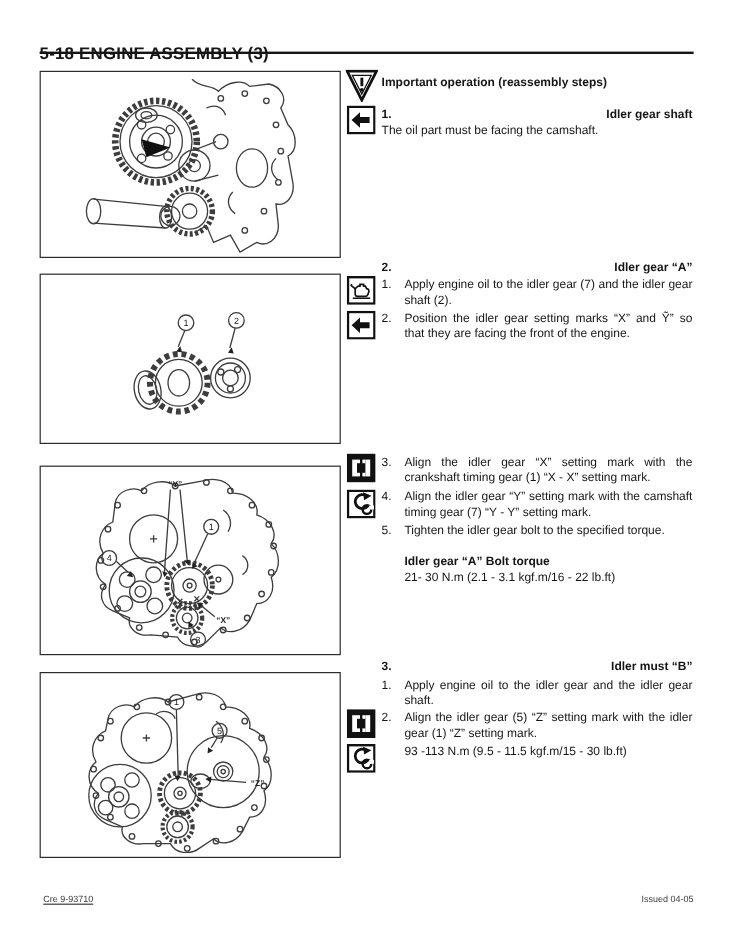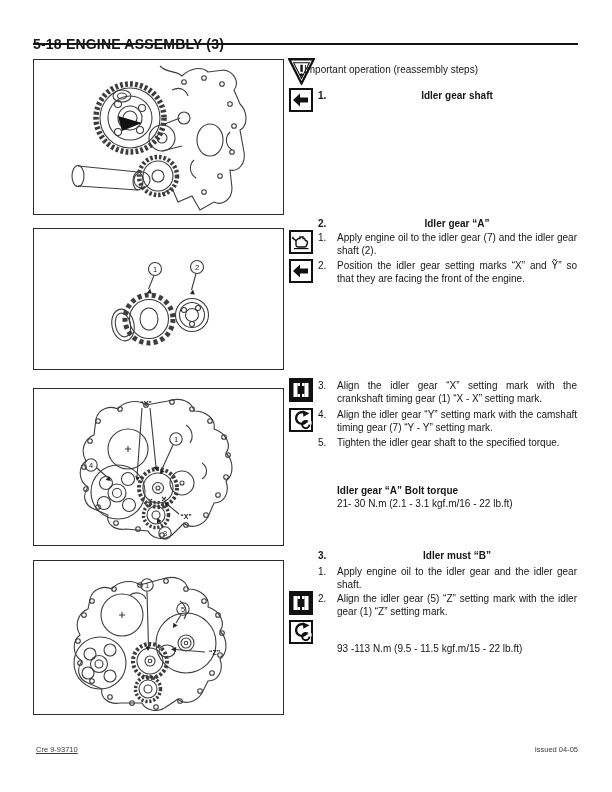--- a/index.html
+++ b/index.html
@@ -12,23 +12,23 @@
   #fig1{left:33px;top:59px;width:249px;height:154px;}
   #fig2{left:33px;top:228px;width:249px;height:140px;}
   #fig3{left:33px;top:388px;width:249px;height:156px;}
   #fig4{left:33px;top:560px;width:249px;height:153px;}
   .fig-frame svg{display:block;}
   .icon24{position:absolute;left:289px;width:24px;height:24px;}
   .row{position:absolute;left:318px;width:259px;display:flex;font-size:10px;line-height:13.2px;}
   .row .num{width:19px;flex:none;}
   .row .txt{flex:1;text-align:justify;}
   .row.head{font-weight:bold;}
-  .row.head .txt{text-align:center;}
-  .imp{position:absolute;left:304px;top:64px;font-size:10px;font-weight:normal;}
-  .tq{position:absolute;left:337px;width:240px;font-size:10px;line-height:13.2px;margin-top:22px;}
+  .row.head .txt{text-align:right;}
+  .imp{position:absolute;left:318px;top:64px;font-size:10px;font-weight:bold;}
+  .tq{position:absolute;left:337px;width:240px;font-size:10px;line-height:13.2px;}
   .tq .t{font-weight:bold;}
   .body-line{position:absolute;left:318px;width:259px;font-size:10px;line-height:13.2px;}
   .footer{position:absolute;top:745px;font-size:7.5px;color:#3c3c3c;}
   .footer.l{left:36px;text-decoration:underline;}
   .footer.r{right:34px;text-align:left;}
   svg text{font-family:"Liberation Sans",sans-serif;fill:#222;}
   .art{stroke:#3d3d3d;fill:none;stroke-width:1.1;}
   .callout-text{font-size:7.5px;text-anchor:middle;}
   .mark-text{font-size:7px;font-weight:bold;text-anchor:middle;}
 </style>
@@ -265,20 +265,21 @@
   <div class="imp">Important operation (reassembly steps)</div>
 
   <svg class="icon24" style="top:88px" viewBox="0 0 24 24">
     <rect x="1" y="1" width="22" height="22" fill="#fff" stroke="#111" stroke-width="2"></rect>
     <path d="M19,9.5 H11 V5.5 L4,12 L11,18.5 V14.5 H19 Z" fill="#111"></path>
   </svg>
   <div class="row head" style="top:89px">
     <span class="num">1.</span>
     <span class="txt">Idler gear shaft</span>
   </div>
+  <div class="body-line" style="top:103px">The oil part must be facing the camshaft.</div>
 
   <div class="row head" style="top:217px">
     <span class="num">2.</span>
     <span class="txt">Idler gear “A”</span>
   </div>
 
   <svg class="icon24" style="top:230px" viewBox="0 0 24 24">
     <rect x="1" y="1" width="22" height="22" fill="#fff" stroke="#111" stroke-width="2"></rect>
     <path d="M7,10.5 L9.5,8.5 H11 V7 H14 V8.5 H15.5 L16.5,10.5 C17.8,10.6 18.6,11.6 18.4,13 L17.6,15.5 C17.3,16.4 16.5,17 15.5,17 H9 C7.9,17 7.1,16.3 7,15.2 Z" fill="none" stroke="#111" stroke-width="1.4"></path>
     <path d="M7.4,11 L3.2,7.6 M3.2,7.6 l1.4,-0.3" stroke="#111" stroke-width="1.4" fill="none"></path>
@@ -319,21 +320,21 @@
     <circle cx="16.8" cy="16.6" r="3.6" fill="none" stroke="#111" stroke-width="2"></circle>
     <rect x="18.6" y="13.2" width="4" height="3.4" fill="#fff"></rect>
   </svg>
   <div class="row" style="top:408px">
     <span class="num">4.</span>
     <span class="txt">Align the idler gear “Y” setting mark with the camshaft timing gear (7) “Y - Y” setting mark.</span>
   </div>
 
   <div class="row" style="top:436px">
     <span class="num">5.</span>
-    <span class="txt">Tighten the idler gear shaft to the specified torque.</span>
+    <span class="txt">Tighten the idler gear bolt to the specified torque.</span>
   </div>
 
   <div class="tq" style="top:462px">
     <div class="t">Idler gear “A” Bolt torque</div>
     <div>21- 30 N.m (2.1 - 3.1 kgf.m/16 - 22 lb.ft)</div>
   </div>
 
   <div class="row head" style="top:549px">
     <span class="num">3.</span>
     <span class="txt">Idler must “B”</span>
@@ -359,19 +360,19 @@
   </div>
 
   <svg class="icon24" style="top:620px" viewBox="0 0 24 24">
     <rect x="1" y="1" width="22" height="22" fill="#fff" stroke="#111" stroke-width="2"></rect>
     <path d="M16.5,5.5 A5.8,5.8 0 1 0 17.5,13.5" fill="none" stroke="#111" stroke-width="2.3"></path>
     <path d="M13.5,2.2 L20.5,5.2 L14.5,8.8 Z" fill="#111"></path>
     <circle cx="16.8" cy="16.6" r="3.6" fill="none" stroke="#111" stroke-width="2"></circle>
     <rect x="18.6" y="13.2" width="4" height="3.4" fill="#fff"></rect>
   </svg>
   <div class="tq" style="top:620px">
-    <div>93 -113 N.m (9.5 - 11.5 kgf.m/15 - 22 lb.ft)</div>
+    <div>93 -113 N.m (9.5 - 11.5 kgf.m/15 - 30 lb.ft)</div>
   </div>
 
   <div class="footer l">Cre 9-93710</div>
   <div class="footer r">Issued 04-05</div>
 
 </div>
 
 </body></html>

